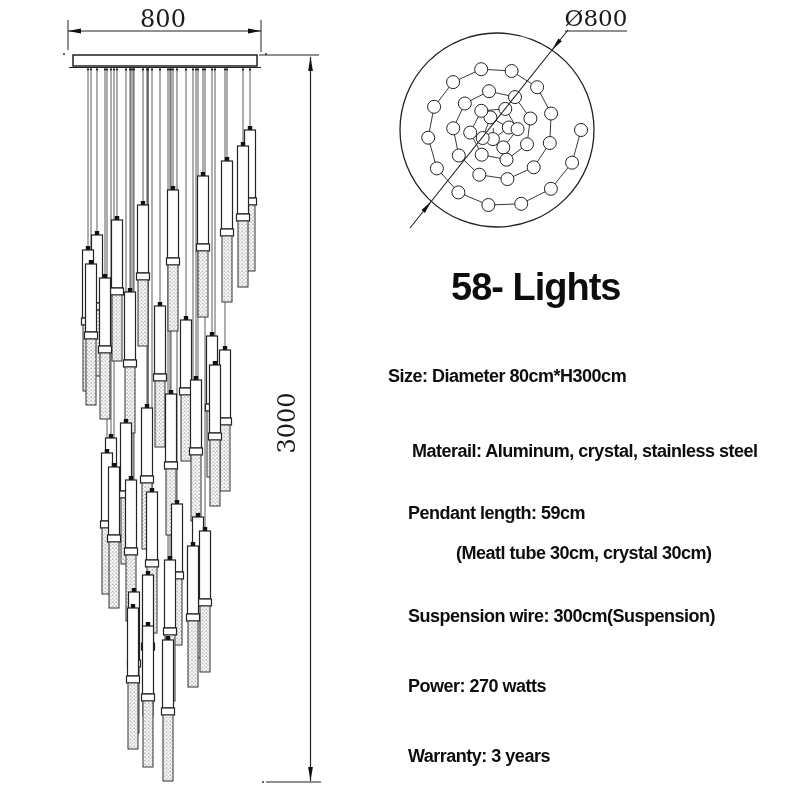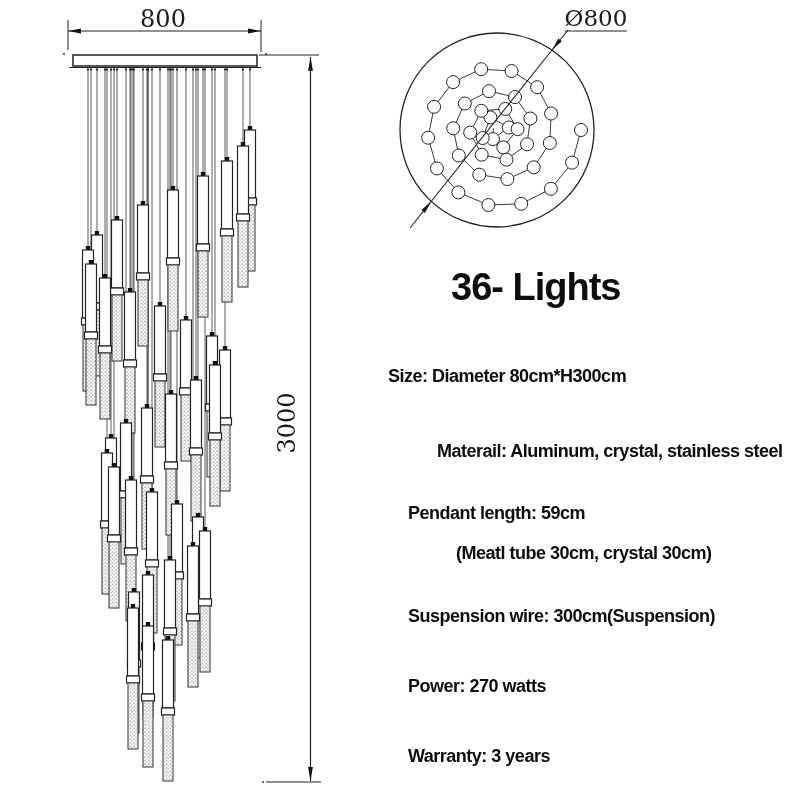--- a/index.html
+++ b/index.html
@@ -12,21 +12,21 @@
   .title{
     position:absolute;left:451px;top:266px;
     font-size:38px;font-weight:bold;letter-spacing:-1px;color:#0d0d0d;
     white-space:nowrap;
   }
   .spec{
     position:absolute;font-size:18px;font-weight:bold;letter-spacing:-0.5px;
     color:#0d0d0d;white-space:nowrap;
   }
   #spec-size{left:388px;top:366px;}
-  #spec-material{left:412px;top:441px;margin-left:25px;}
+  #spec-material{left:412px;top:441px;}
   #spec-pendant-length{left:408px;top:503px;}
   #spec-pendant-detail{left:456px;top:543px;}
   #spec-suspension{left:408px;top:606px;}
   #spec-power{left:408px;top:676px;}
   #spec-warranty{left:408px;top:746px;}
 </style>
 </head>
 <body>
 
 <div id="canvas">
@@ -439,21 +439,21 @@
 
     <g>
       <line x1="43" y1="228" x2="201" y2="30" stroke="#222" stroke-width="1.1"></line>
       <line x1="198" y1="31" x2="260" y2="31" stroke="#222" stroke-width="1.1"></line>
       <polygon points="185,50.1 194.8,41.3 191.4,38.5" fill="#111"></polygon>
       <polygon points="64.3,201.3 57.9,212.9 54.5,210.1" fill="#111"></polygon>
       <text class="dim-text" x="229" y="26" font-size="23" text-anchor="middle">Ø800</text>
     </g>
   </svg>
 
-  <div class="title">36- Lights</div>
+  <div class="title">58- Lights</div>
   <div class="spec" id="spec-size">Size: Diameter 80cm*H300cm</div>
   <div class="spec" id="spec-material">Materail: Aluminum, crystal, stainless steel</div>
   <div class="spec" id="spec-pendant-length">Pendant length: 59cm</div>
   <div class="spec" id="spec-pendant-detail">(Meatl tube 30cm, crystal 30cm)</div>
   <div class="spec" id="spec-suspension">Suspension wire: 300cm(Suspension)</div>
   <div class="spec" id="spec-power">Power: 270 watts</div>
   <div class="spec" id="spec-warranty">Warranty: 3 years</div>
 </div>
 
 </body></html>

